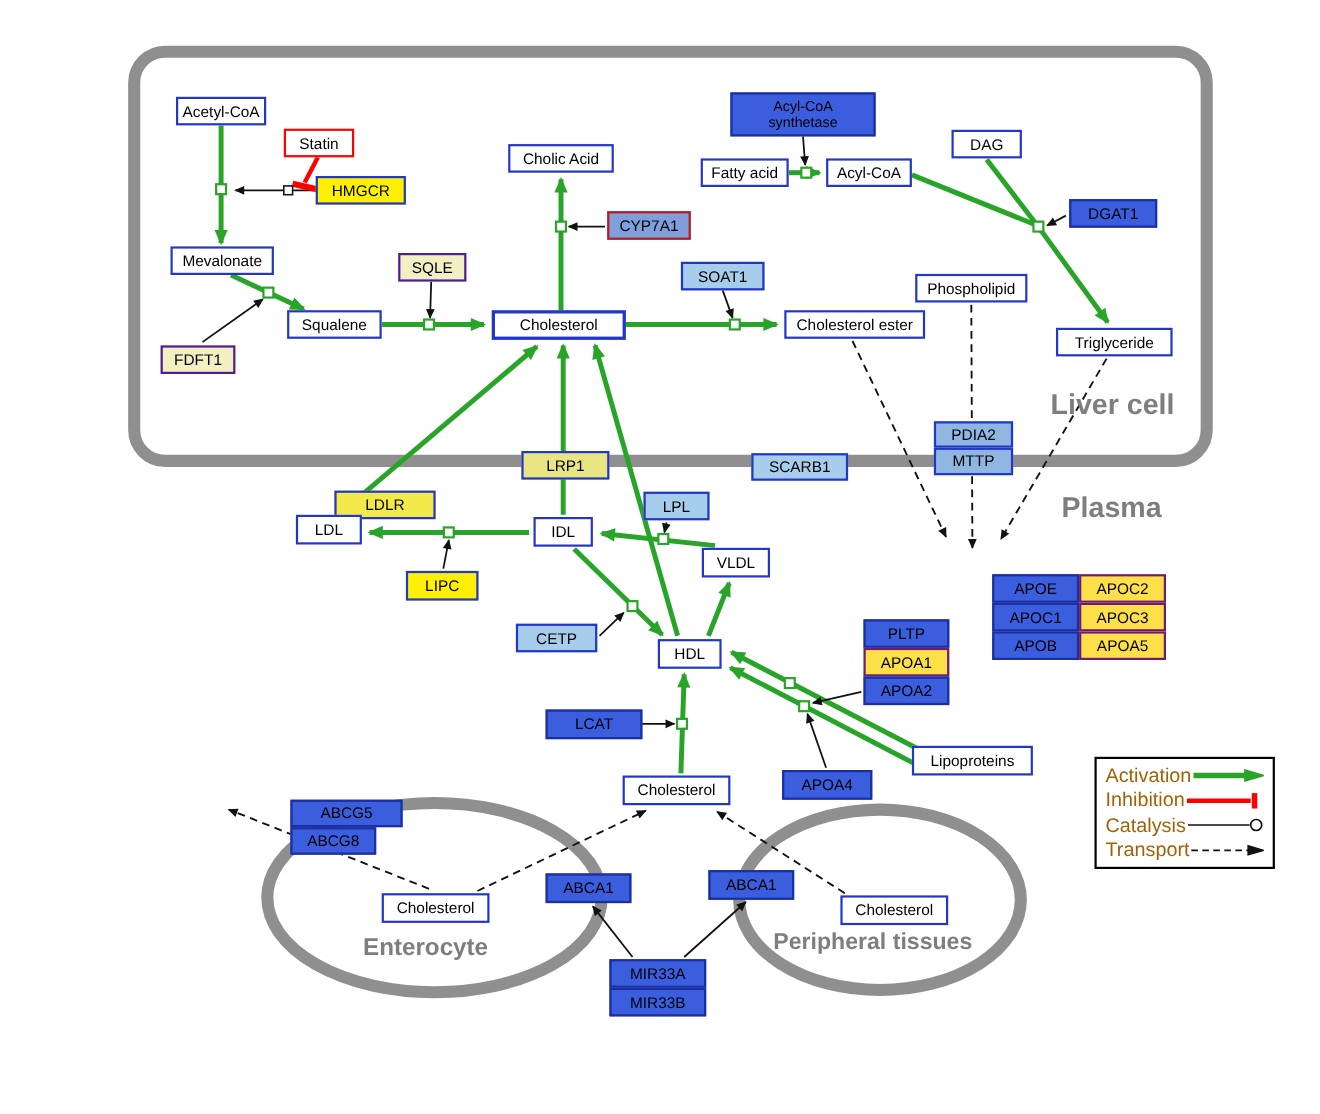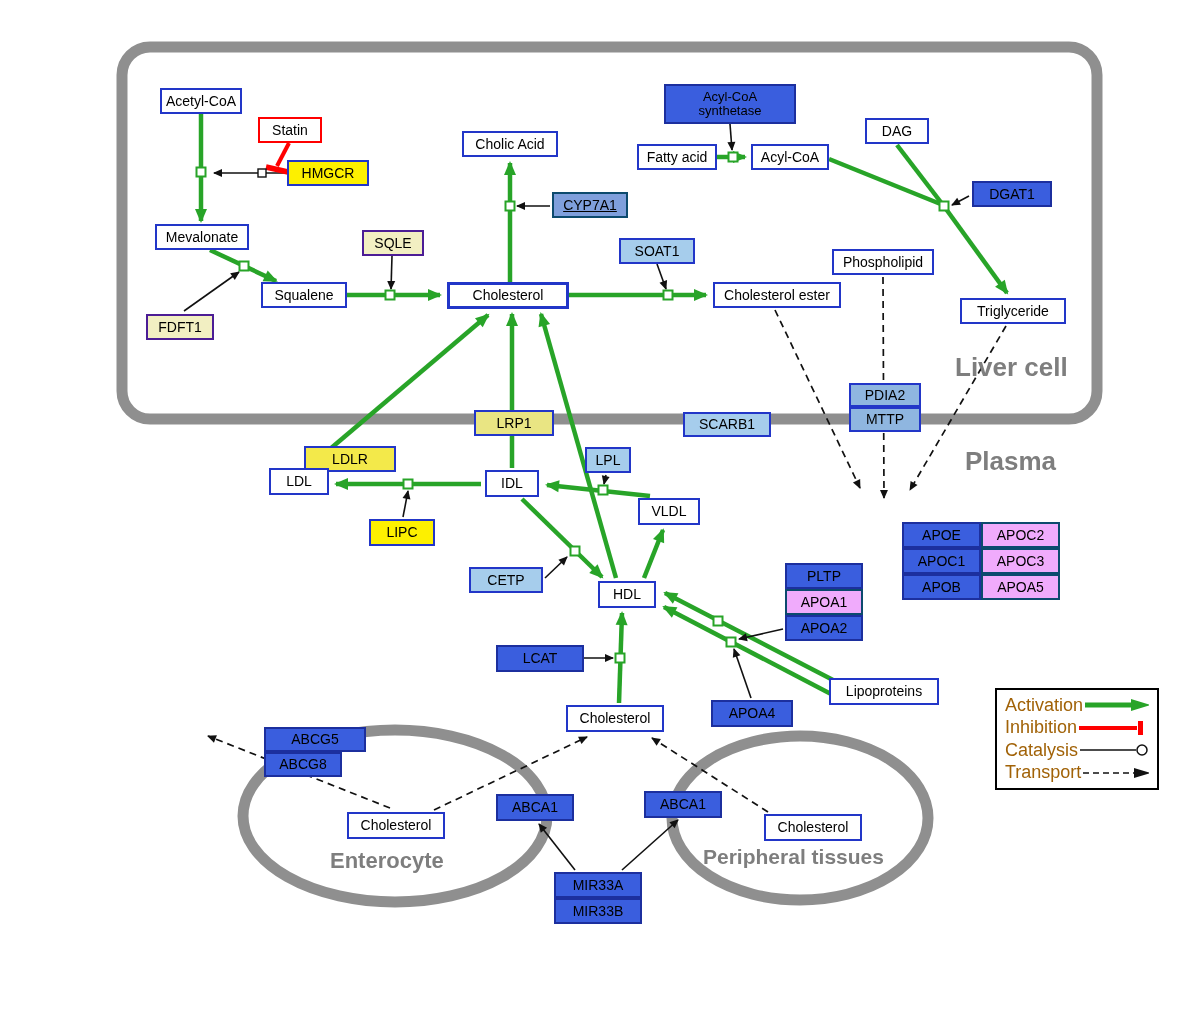--- a/index.html
+++ b/index.html
@@ -9,24 +9,24 @@
   .node{position:absolute;box-sizing:border-box;display:flex;align-items:center;justify-content:center;
         font-size:14px;color:#000;text-align:center;white-space:nowrap;line-height:1.05;}
   .white{background:#fff;border:2px solid #2236c8;}
   .thick{border-width:3px;}
   .redborder{background:#fff;border:2px solid #ff0000;}
   .yellow{background:#fdf000;border:2px solid #2236c8;}
   .yellow2{background:#f3e94a;border:2px solid #2236c8;margin-top:36px;}
   .cream{background:#f2efc2;border:2px solid #4c1d95;}
   .paleyellow{background:#e9e583;border:2px solid #2236c8;}
   .royal{background:#3a5ede;border:2px solid #1c2f9e;}
-  .medblue{background:#f0abfc;border:2px solid #0c4a6e;}
+  .medblue{background:#fde047;border:2px solid #701a75;}
   .lightblue{background:#a6cdec;border:2px solid #2236c8;}
   .midlight{background:#8fb6e0;border:2px solid #2236c8;}
-  .cyp{background:#7f9fdc;border:2px solid #0c4a6e;text-decoration:underline;}
+  .cyp{background:#7f9fdc;border:2px solid #b91c1c;}
   .two-line{flex-direction:column;font-size:13px;}
   .comp-label{position:absolute;font-weight:bold;color:#7e7e7e;}
   .legend{position:absolute;background:#fff;border:2px solid #000;box-sizing:border-box;
           display:flex;flex-direction:column;justify-content:space-around;padding:4px 8px;}
   .lrow{display:flex;align-items:center;justify-content:space-between;height:22px;}
   .ltext{font-size:18px;color:#a16207;}
 </style>
 </head>
 <body>
 
@@ -142,21 +142,21 @@
 <div class="node royal" style="left:972px;top:181px;width:80px;height:26px">DGAT1</div>
 <div class="node white" style="left:832px;top:249px;width:102px;height:26px">Phospholipid</div>
 <div class="node white" style="left:960px;top:298px;width:106px;height:26px">Triglyceride</div>
 <div class="node midlight" style="left:849px;top:383px;width:72px;height:24px">PDIA2</div>
 <div class="node midlight" style="left:849px;top:407px;width:72px;height:25px">MTTP</div>
 <div class="node yellow2" style="left:304px;top:410px;width:92px;height:26px">LDLR</div>
 <div class="node paleyellow" style="left:474px;top:410px;width:80px;height:26px">LRP1</div>
 <div class="node lightblue" style="left:683px;top:412px;width:88px;height:25px">SCARB1</div>
 <div class="node white" style="left:269px;top:468px;width:60px;height:27px">LDL</div>
 <div class="node white" style="left:485px;top:470px;width:54px;height:27px">IDL</div>
-<div class="node lightblue" style="left:585px;top:447px;width:46px;height:26px">LPL</div>
+<div class="node lightblue" style="left:585px;top:447px;width:60px;height:26px">LPL</div>
 <div class="node white" style="left:638px;top:498px;width:62px;height:27px">VLDL</div>
 <div class="node yellow" style="left:369px;top:519px;width:66px;height:27px">LIPC</div>
 <div class="node lightblue" style="left:469px;top:567px;width:74px;height:26px">CETP</div>
 <div class="node white" style="left:598px;top:581px;width:58px;height:27px">HDL</div>
 <div class="node royal" style="left:496px;top:645px;width:88px;height:27px">LCAT</div>
 <div class="node royal" style="left:902px;top:522px;width:79px;height:26px">APOE</div>
 <div class="node medblue" style="left:981px;top:522px;width:79px;height:26px">APOC2</div>
 <div class="node royal" style="left:902px;top:548px;width:79px;height:26px">APOC1</div>
 <div class="node medblue" style="left:981px;top:548px;width:79px;height:26px">APOC3</div>
 <div class="node royal" style="left:902px;top:574px;width:79px;height:26px">APOB</div>

